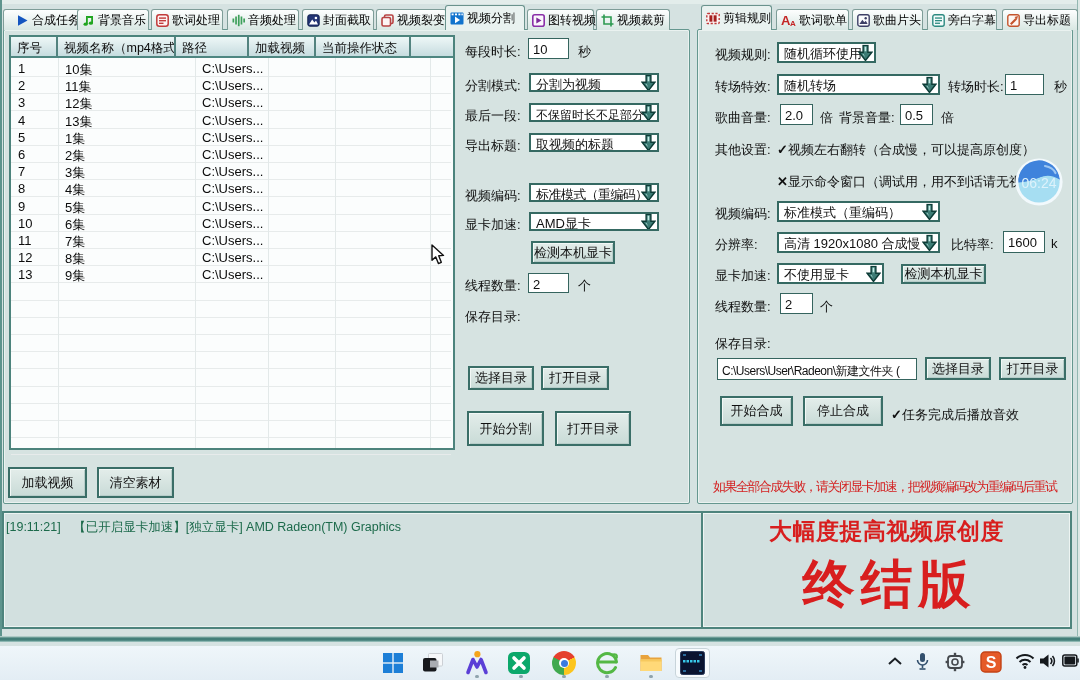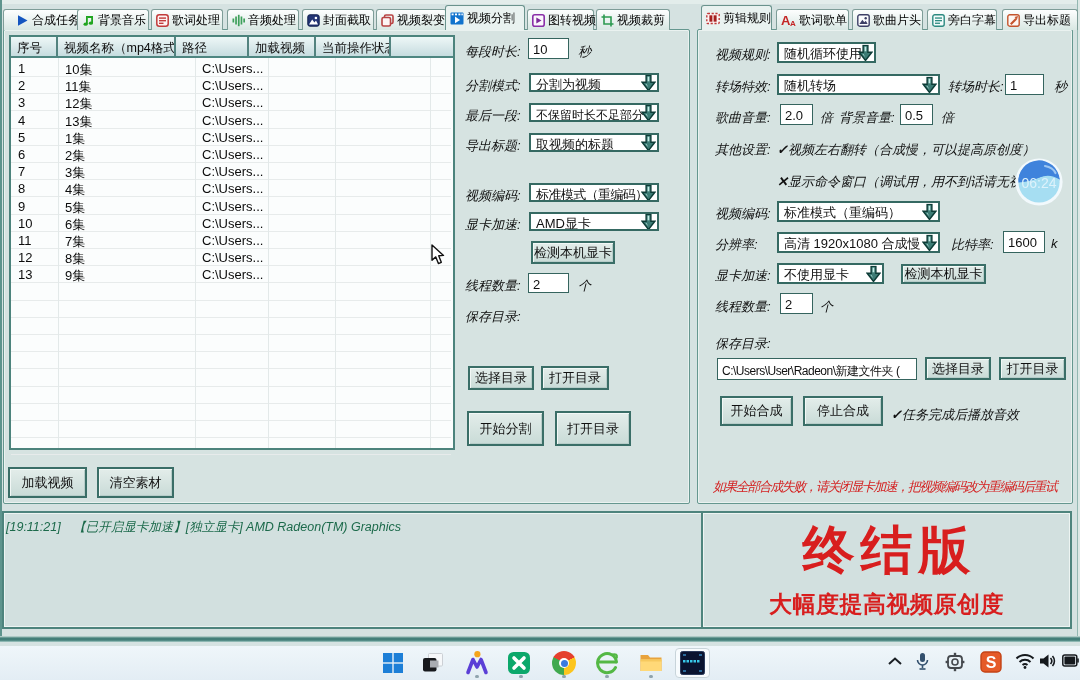--- a/index.html
+++ b/index.html
@@ -26,21 +26,21 @@
 
 
 #lv { position:absolute; left:5px; top:5px; width:446px; height:415px; background:#fbfdfd; border:2px solid #4c837c; }
 #lvhead { position:absolute; left:0; top:0; width:442px; height:21px; background:linear-gradient(#eef7f7,#c6dcdf); border-bottom:2px solid #4e8681; display:flex; }
 #lvhead .hc { border-right:2px solid #53837f; font-size:12.5px; color:#0c0c0c; padding:3px 0 0 6px; height:19px; white-space:nowrap; overflow:hidden; }
 .lvrow { position:absolute; left:0; width:440px; height:17px; border-bottom:1px solid #e7ebeb; font-size:13px; color:#0c0c0c; }
 .lvrow span { position:absolute; top:1px; }
 .lvgrid { position:absolute; top:21px; bottom:0; width:1px; background:#e3e9e9; }
 
 
-.lbl { position:absolute; font-size:13px; color:#101010; white-space:nowrap;font-style:italic; }
+.lbl { position:absolute; font-size:13px; color:#101010; white-space:nowrap; }
 .inp { position:absolute; background:#fff; border:1.5px solid #35645e; font-size:13px; color:#101010; padding:3px 3px 0 4px; white-space:nowrap; overflow:hidden; }
 .cmb { position:absolute; background:#fff; border:2px solid #356962; font-size:13px; color:#101010; padding:1px 2px 0 5px; white-space:nowrap; overflow:hidden; }
 .cmb svg { position:absolute; right:1px; top:50%; transform:translateY(-50%); }
 .btn { position:absolute; background:linear-gradient(#e3edea,#c9dbd7); border:2px solid #3a6e67; box-shadow:inset 1px 1px 0 #f2f8f6, inset -1px -1px 0 #b7cdc9; font-size:13px; color:#101010; display:flex; align-items:center; justify-content:center; white-space:nowrap; }
 .red { color:#d42222;text-align:center; }
 
 
 .bbox { position:absolute; top:511px; height:118px; background:#d2e0df; border:2px solid #4e847d; box-shadow:inset 0 0 0 1px #edf4f2; }
 #logbox { left:2px; width:750px; }
 #verbox { left:701px; width:371px; }
@@ -54,21 +54,21 @@
 <body>
 <div id="wintop"></div>
 
 <div class="page" id="pageL">
   <div id="lv">
     <div id="lvhead">
       <div class="hc" style="width:47px;">序号</div>
       <div class="hc" style="width:118px;">视频名称（mp4格式）</div>
       <div class="hc" style="width:73px;">路径</div>
       <div class="hc" style="width:67px;">加载视频</div>
-      <div class="hc" style="width:75px;">当前操作状态</div>
+      <div class="hc" style="width:95px;">当前操作状态</div>
       <div class="hc" style="width:23px; border-right:none;"></div>
     </div>
     <div id="lvrows">
         <div class="lvrow" style="top:23.0px;">
           <span style="left:7px;">1</span>
           <span style="left:54px;">10集</span>
           <span style="left:191px;">C:\Users...</span>
         </div>
         <div class="lvrow" style="top:40.2px;">
           <span style="left:7px;">2</span>
@@ -280,22 +280,22 @@
   <div class="btn" style="left:105px; top:366px; width:80px; height:30px;">停止合成</div>
   <div class="lbl" style="left:193px; top:376px; font-weight:bold;">✓<span style="font-weight:normal;">任务完成后播放音效</span></div>
 
   <div class="lbl red" style="left:15px; top:448px; font-size:13px; letter-spacing:-1.55px;">如果全部合成失败，请关闭显卡加速，把视频编码改为重编码后重试</div>
 </div>
 
 <div class="bbox" id="logbox">
   <div class="lbl" style="left:2px; top:6px; color:#1c6a4b; font-size:12.5px;">[19:11:21]　【已开启显卡加速】[独立显卡] AMD Radeon(TM) Graphics</div>
 </div>
 <div class="bbox" id="verbox">
+  <div style="text-align:center; margin-top:3px; color:#d81e1e; font-size:23px; font-weight:bold; letter-spacing:0.5px;">大幅度提高视频原创度</div>
   <div style="text-align:center; margin-top:3px; color:#d81e1e; font-size:52px; font-weight:bold; letter-spacing:6px; text-indent:6px;">终结版</div>
-  <div style="text-align:center; margin-top:3px; color:#d81e1e; font-size:23px; font-weight:bold; letter-spacing:0.5px;">大幅度提高视频原创度</div>
 </div>
 
 <svg class="abs" style="left:431px; top:244px; z-index:9;" width="14" height="22" viewBox="0 0 14 22">
     <path d="M1 1 L1 16.2 L4.8 12.9 L7.4 19.6 L10.3 18.3 L7.7 11.8 L12.5 11.4 Z" fill="#fff" stroke="#111" stroke-width="1.4" stroke-linejoin="round"></path>
   </svg>
 <div id="winL"></div>
 <div id="winR"></div>
 <div id="winRpad"></div>
 <div id="winbottom"></div>
 

